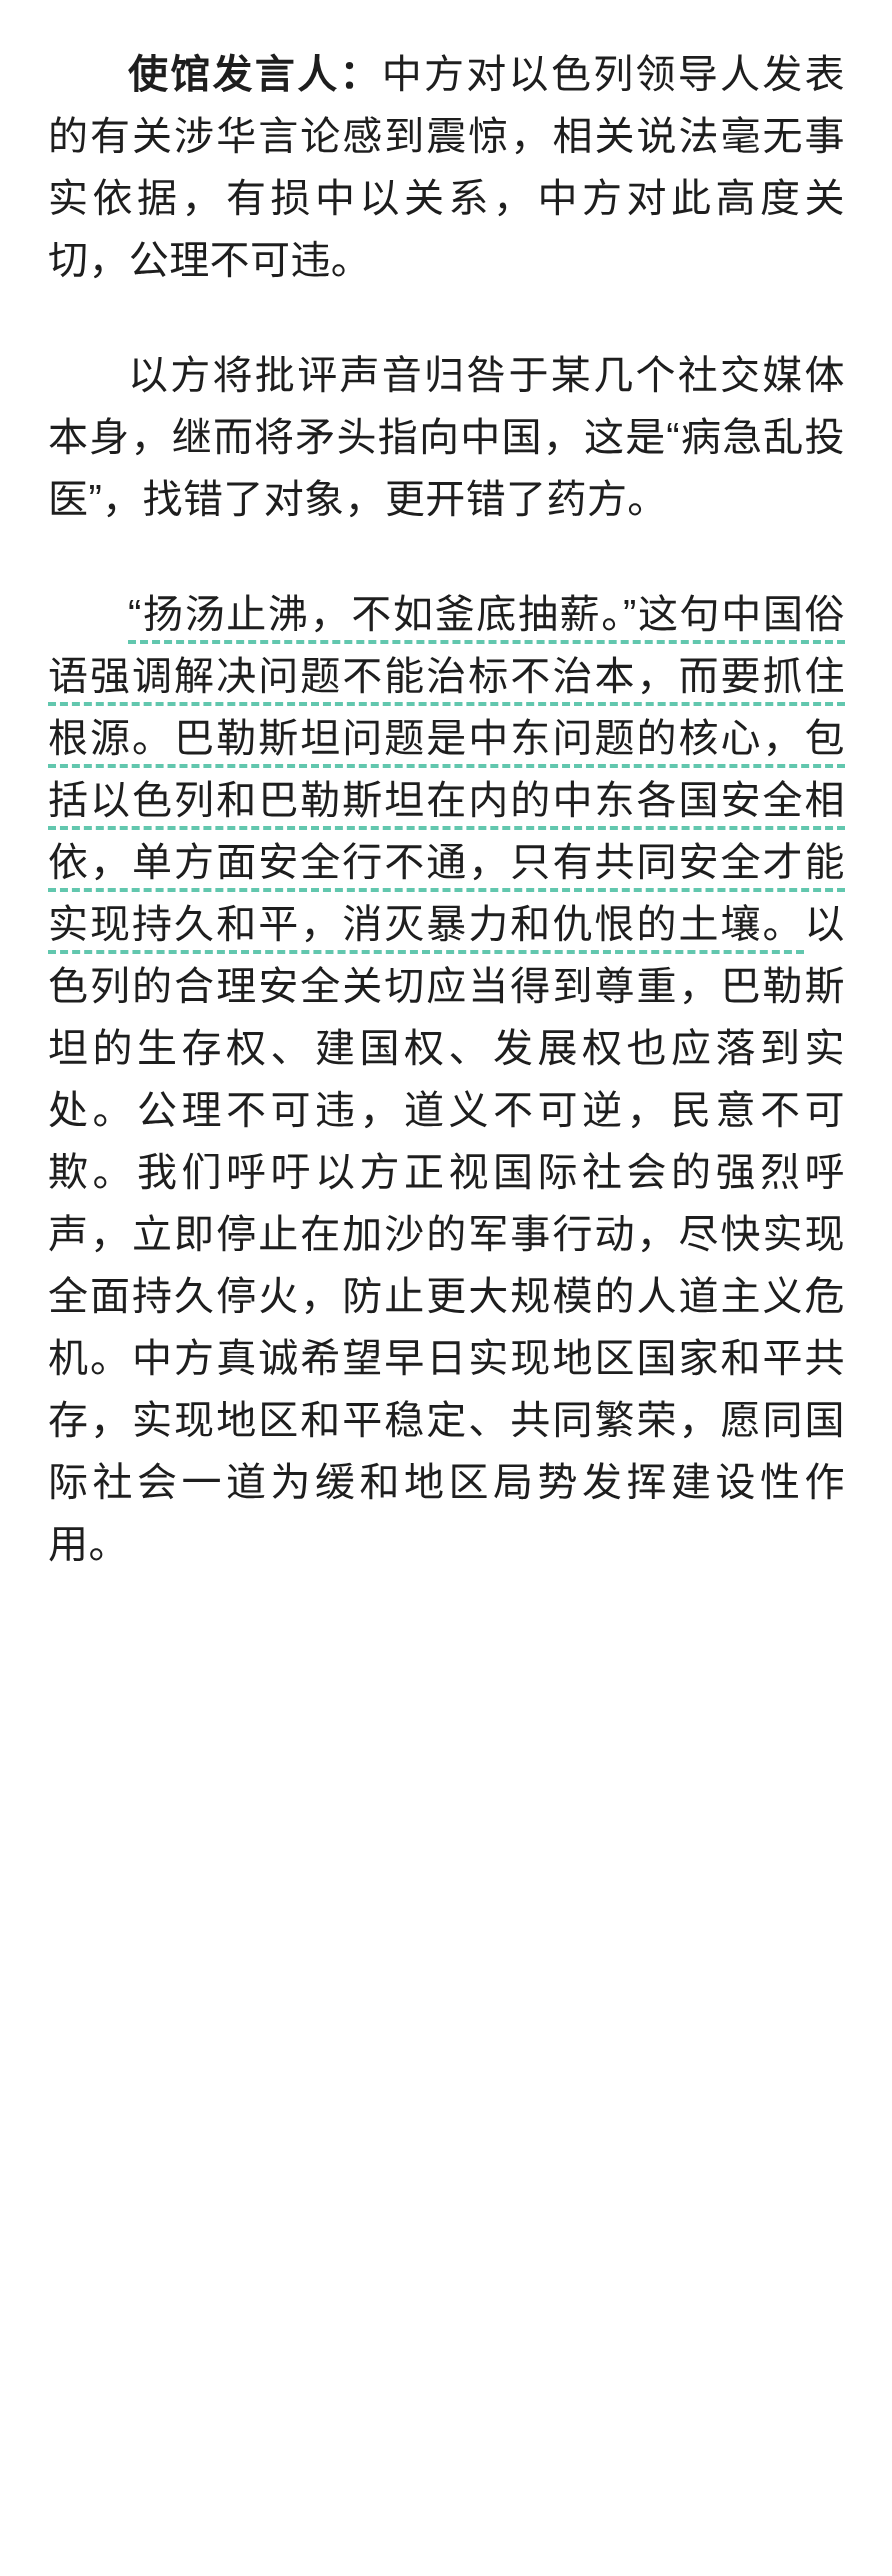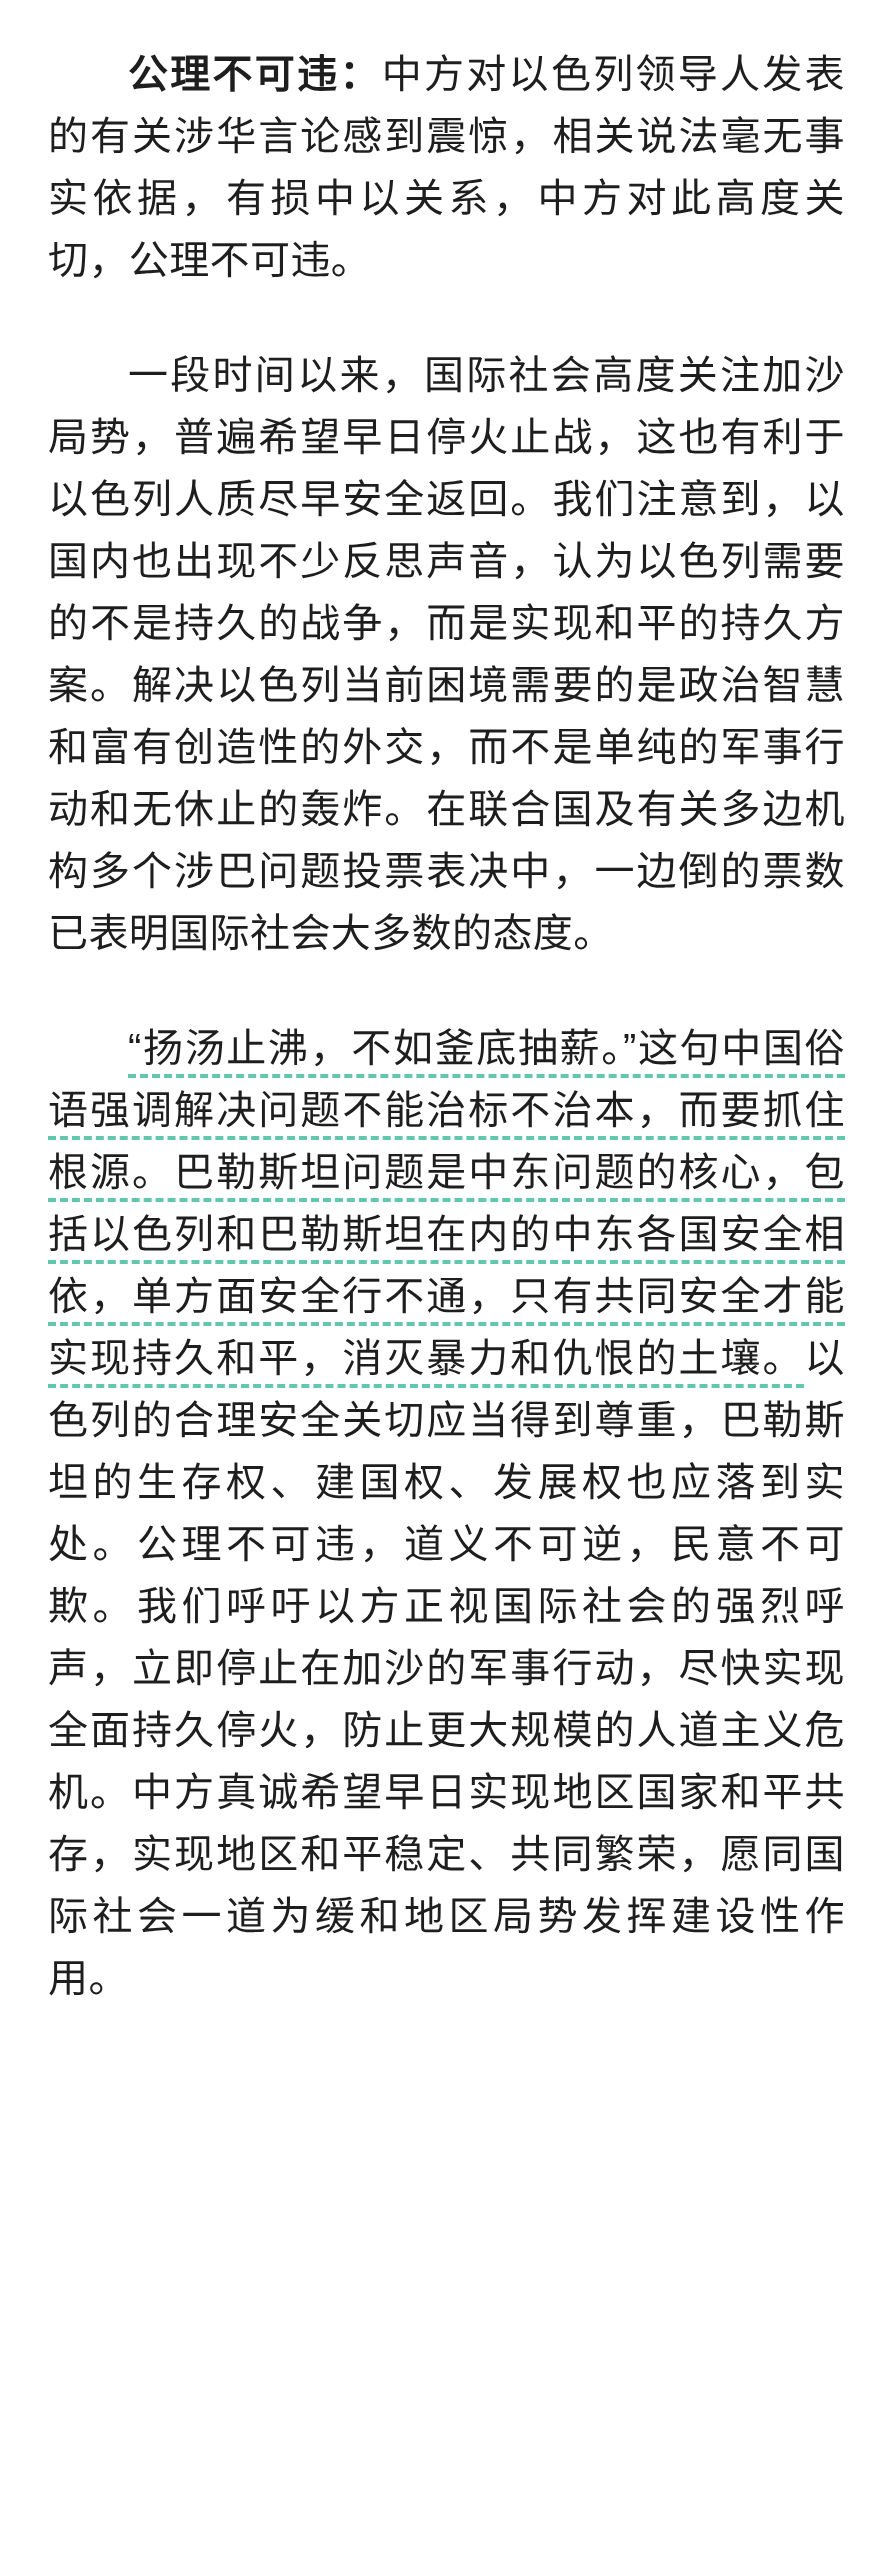--- a/index.html
+++ b/index.html
@@ -41,26 +41,26 @@
     text-underline-offset: 11.6px;
   }
 </style>
 </head>
 <body>
 
 <div class="page">
 
 
   <p class="para">
-    <span class="lead">公理不可违：</span><span>中方对以色列领导人发表的有关涉华言论感到震惊，相关说法毫无事实依据，有损中以关系，中方对此高度关切，公理不可违。</span>
+    <span class="lead">使馆发言人：</span><span>中方对以色列领导人发表的有关涉华言论感到震惊，相关说法毫无事实依据，有损中以关系，中方对此高度关切，公理不可违。</span>
   </p>
 
+  <p class="para">
+    <span>以方将批评声音归咎于某几个社交媒体本身，继而将矛头指向中国，这是“病急乱投医”，找错了对象，更开错了药方。</span>
+  </p>
 
-  <p class="para">
-    <span>一段时间以来，国际社会高度关注加沙局势，普遍希望早日停火止战，这也有利于以色列人质尽早安全返回。我们注意到，以国内也出现不少反思声音，认为以色列需要的不是持久的战争，而是实现和平的持久方案。解决以色列当前困境需要的是政治智慧和富有创造性的外交，而不是单纯的军事行动和无休止的轰炸。在联合国及有关多边机构多个涉巴问题投票表决中，一边倒的票数已表明国际社会大多数的态度。</span>
-  </p>
 
   <p class="para">
     <span class="underlined">“扬汤止沸，不如釜底抽薪。”这句中国俗语强调解决问题不能治标不治本，而要抓住根源。巴勒斯坦问题是中东问题的核心，包括以色列和巴勒斯坦在内的中东各国安全相依，单方面安全行不通，只有共同安全才能实现持久和平，消灭暴力和仇恨的土壤。</span><span>以色列的合理安全关切应当得到尊重，巴勒斯坦的生存权、建国权、发展权也应落到实处。公理不可违，道义不可逆，民意不可欺。我们呼吁以方正视国际社会的强烈呼声，立即停止在加沙的军事行动，尽快实现全面持久停火，防止更大规模的人道主义危机。中方真诚希望早日实现地区国家和平共存，实现地区和平稳定、共同繁荣，愿同国际社会一道为缓和地区局势发挥建设性作用。</span>
   </p>
 
 </div>
 
 
 </body></html>

